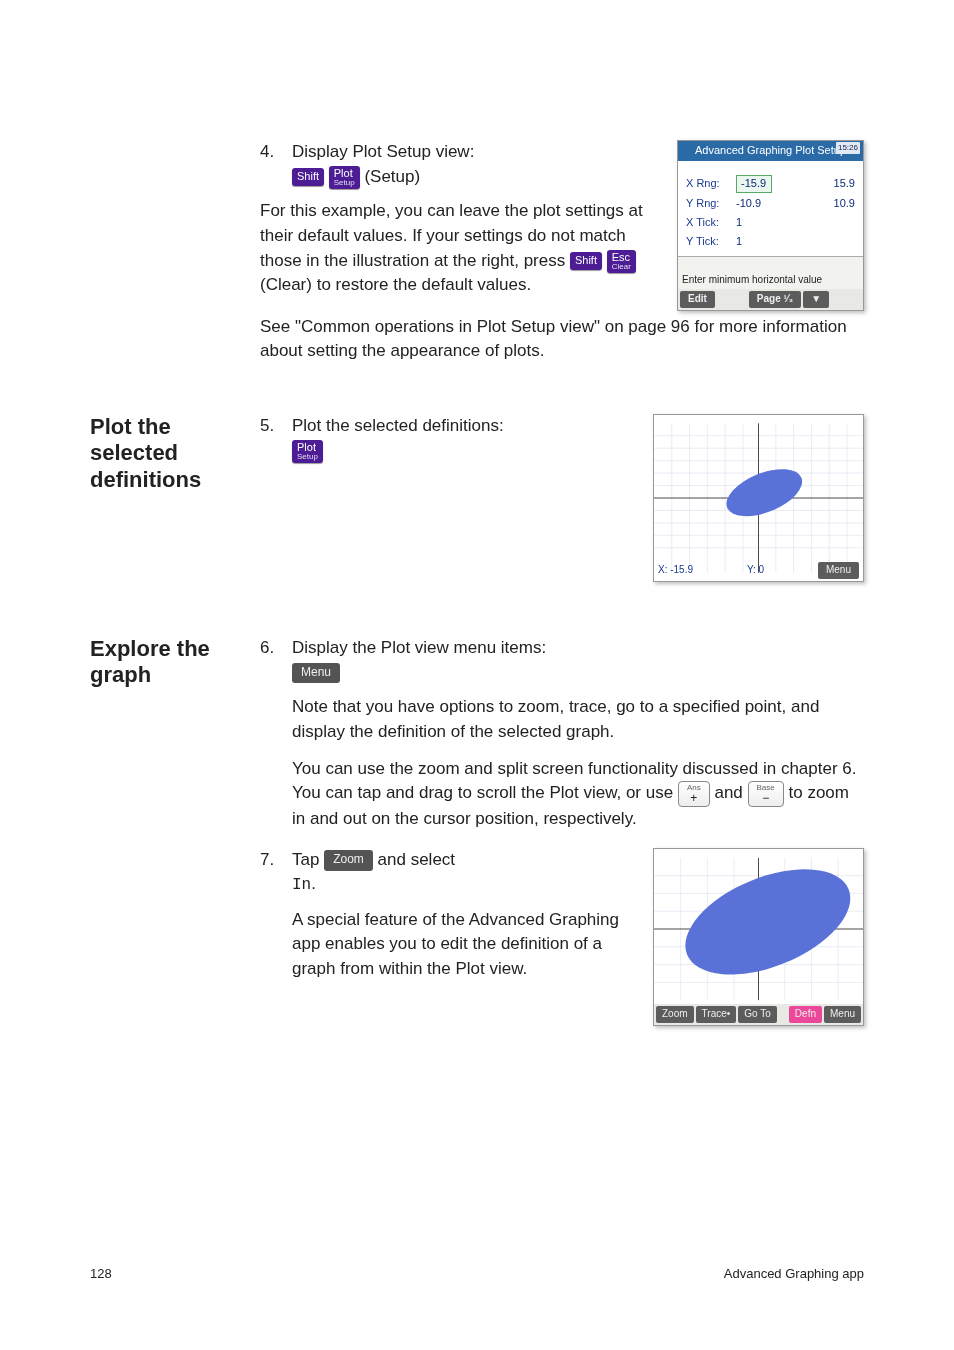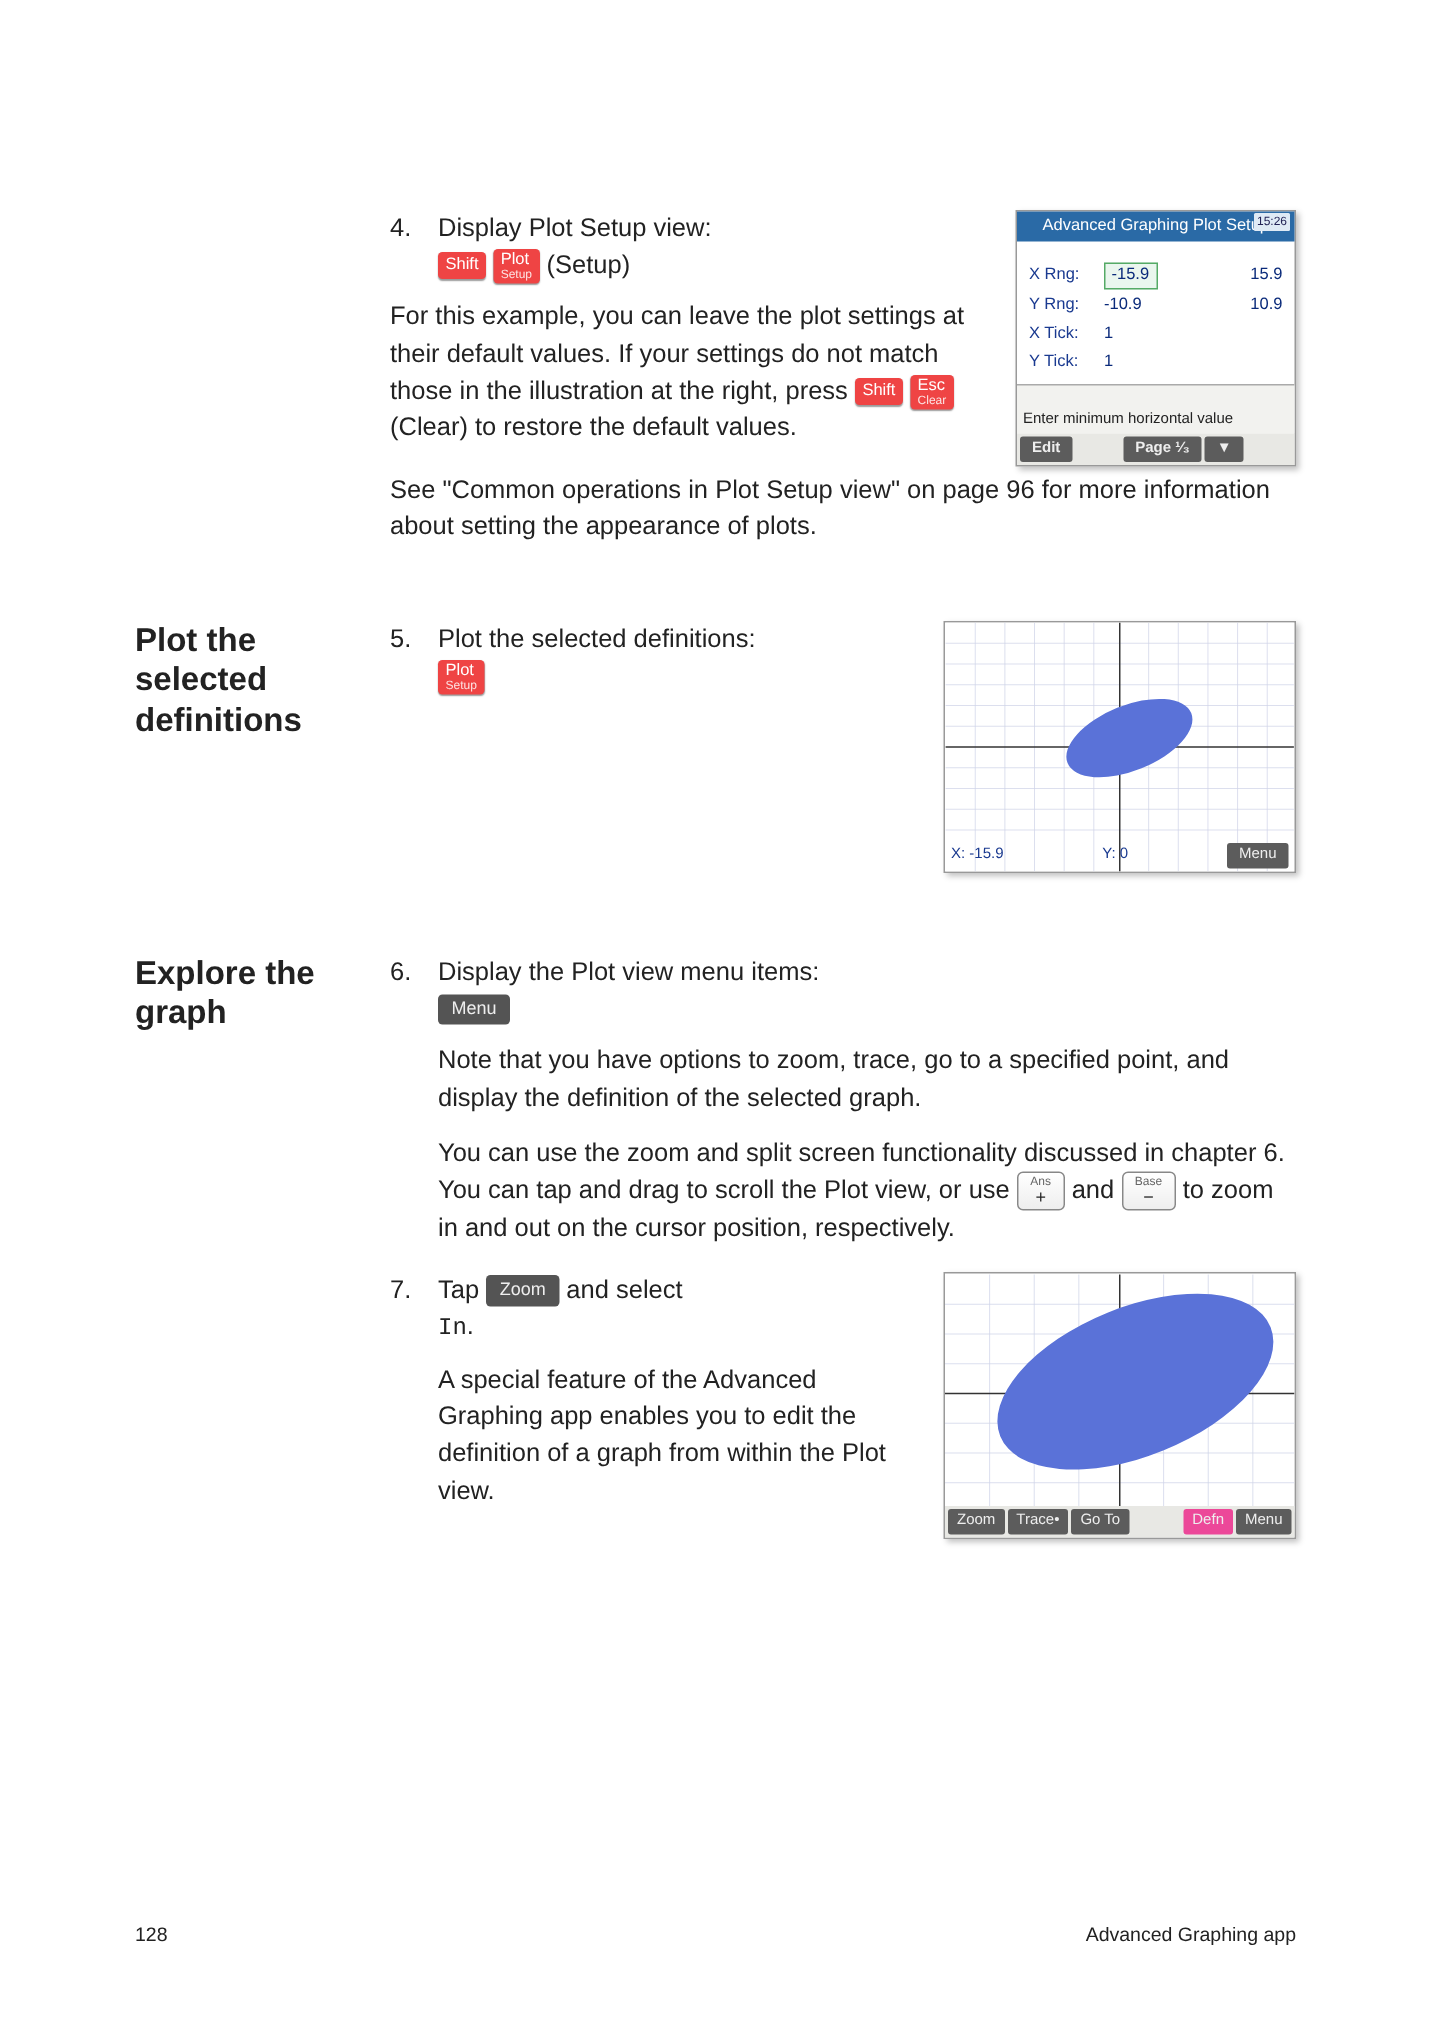--- a/index.html
+++ b/index.html
@@ -16,21 +16,21 @@
     padding: 140px 90px 60px 90px;
     position: relative;
     min-height: 1350px;
   }
   .body-text { font-weight: 300; }
   .indent { margin-left: 170px; }
   .ol-item { display: flex; gap: 10px; margin-bottom: 4px; }
   .ol-num { min-width: 22px; }
   .key {
     display: inline-block;
-    background: #ef4444;
+    background: #4c1d95;
     color: #fff;
     font-size: 11px;
     line-height: 1;
     padding: 3px 5px 4px 5px;
     border-radius: 3px;
     vertical-align: middle;
     box-shadow: 0 1px 1px rgba(0,0,0,0.4);
     font-family: Arial, sans-serif;
     white-space: nowrap;
   }
@@ -72,21 +72,21 @@
     font-size: 22px;
     line-height: 1.2;
   }
   .sec-body { flex: 1; }
   code.inline {
     font-family: "Courier New", monospace;
     font-size: 16px;
   }
   .footer {
     position: absolute;
-    bottom: 50px;
+    bottom: 66px;
     left: 90px;
     right: 90px;
     font-size: 13px;
     display: flex;
     justify-content: space-between;
     color: #222;
   }
   
   .screenshot {
     border: 1px solid #999;
@@ -124,21 +124,21 @@
   .shot-menu {
     display: flex; gap: 2px; background: #e8e8e4; padding: 2px; font-weight: bold;
   }
   .shot-menu .mkey {
     background:#5c5c5c; color:#eee; font-size:10px;
     padding: 1px 8px; border-radius: 2px; white-space: nowrap;
   }
   .shot-menu .mkey.empty { background: transparent; flex:1; }
   .shot-menu .mkey.sp { flex:0 0 auto; }
   
-  .plot-shot { width: 235px; height: 168px; position: relative; }
+  .plot-shot { width: 211px; height: 168px; position: relative; }
   .plot-svg { width: 100%; height: 100%; display:block;}
   .plot-coords {
     position:absolute; bottom:2px; left:4px; right:4px;
     font-size:10px; color:#1a3a90; display:flex; justify-content:space-between;
     align-items:center;
   }
   .plot-menu {
     position:absolute; bottom:0; left:0; right:0;
     display:flex; gap:2px; background:#e8e8e4; padding:2px;
     font-size:10px;

